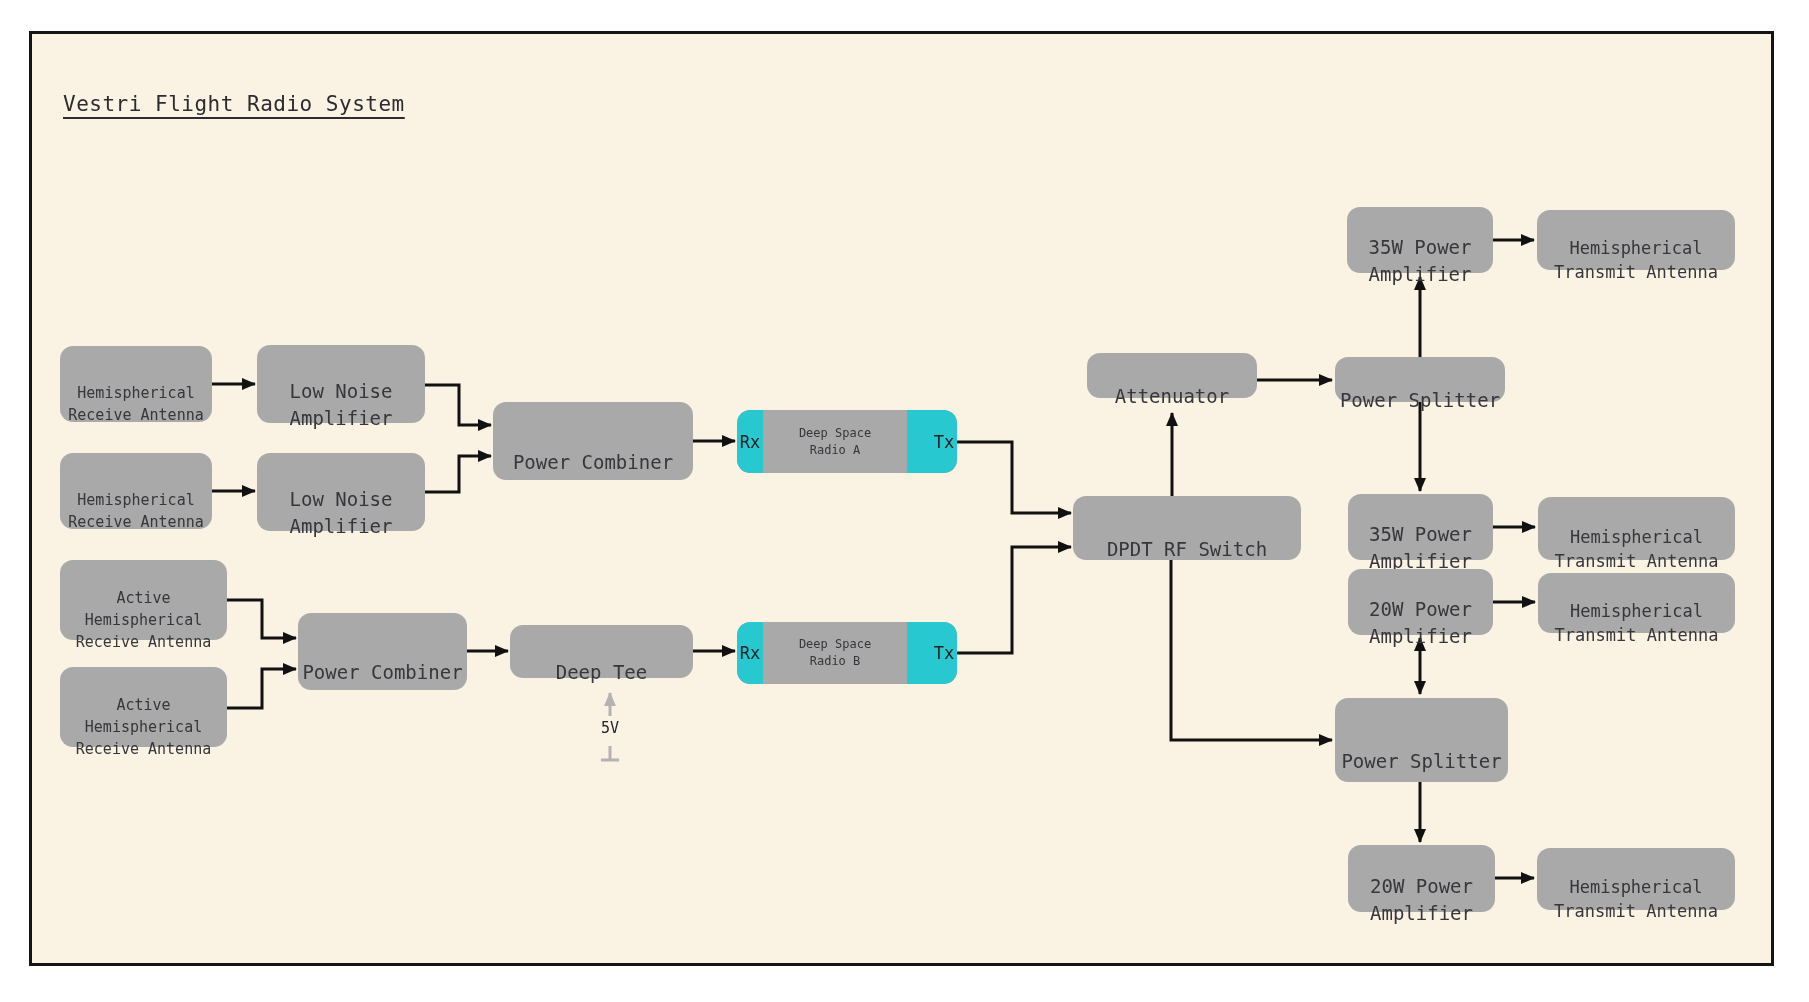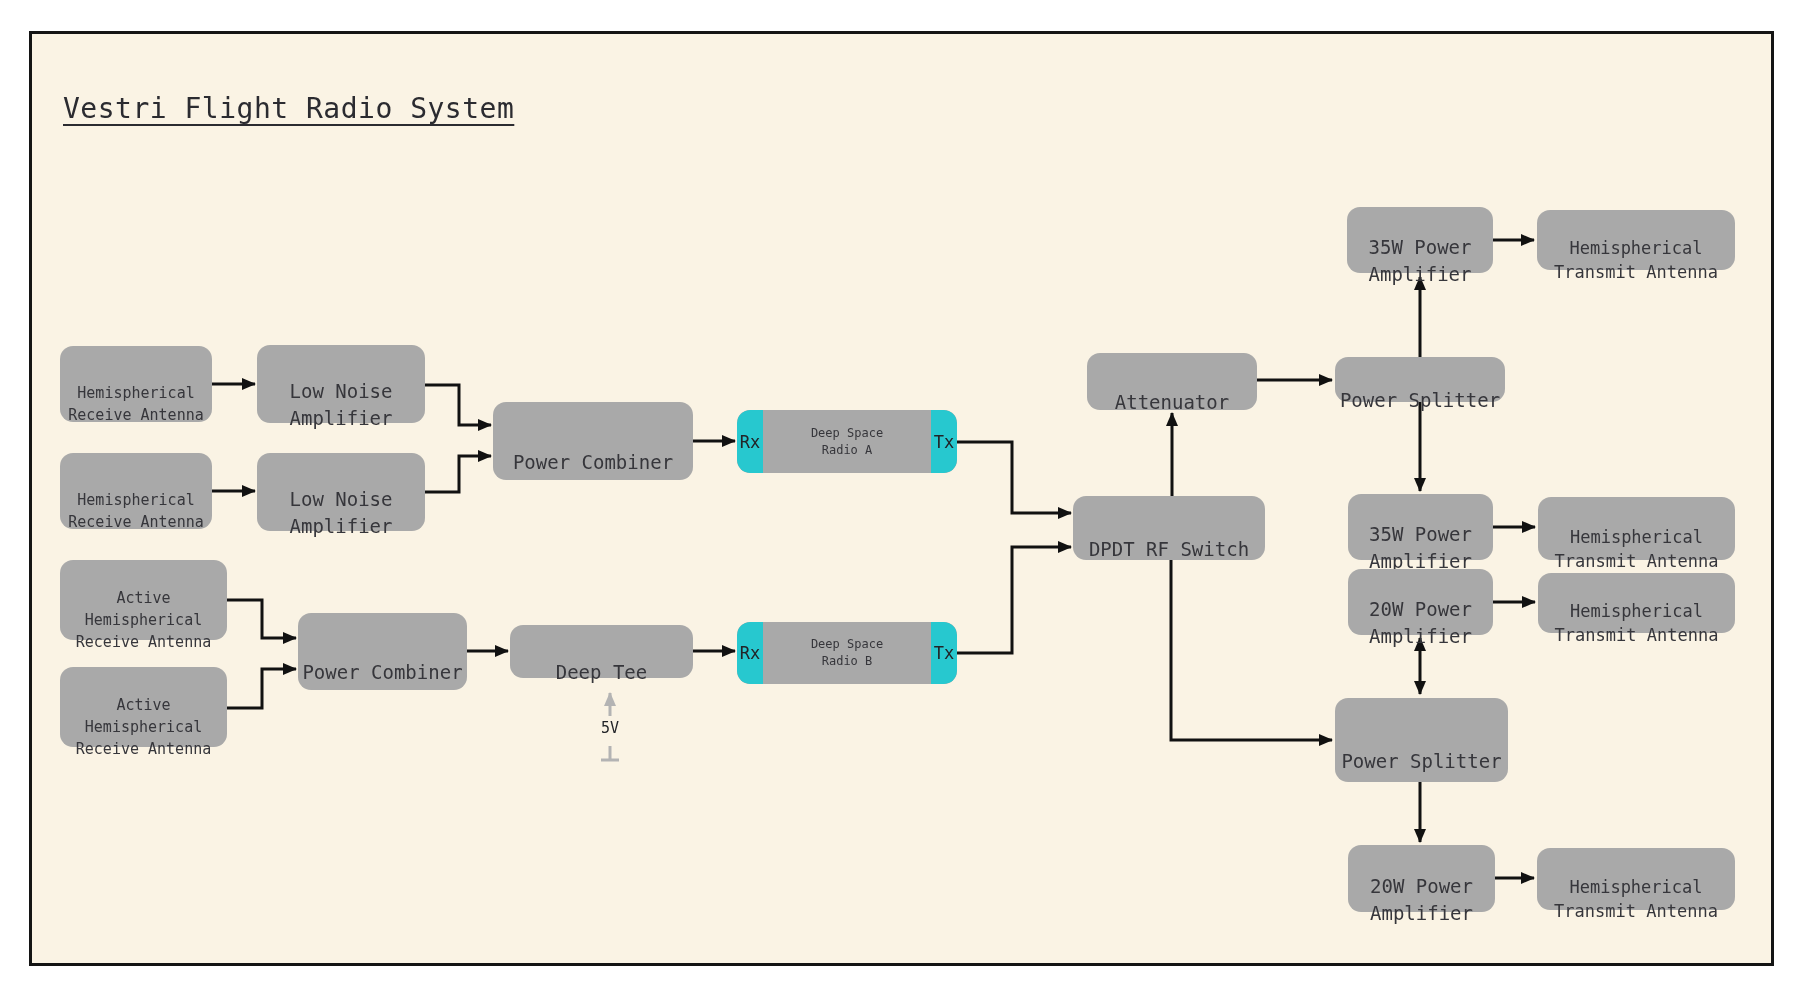--- a/index.html
+++ b/index.html
@@ -6,41 +6,41 @@
   body{
     width:1809px;height:1002px;background:#ffffff;
     font-family:"DejaVu Sans Mono","Liberation Mono",monospace;
     position:relative;overflow:hidden;
   }
   .canvas{
     position:absolute;left:29px;top:31px;width:1739px;height:929px;
     background:#faf3e4;border:3px solid #141414;
   }
   .title{
-    position:absolute;left:63px;top:92px;font-size:28px;color:#2b2b30;
+    position:absolute;left:63px;top:92px;font-size:21px;color:#2b2b30;
     text-decoration:underline;text-underline-offset:6px;text-decoration-thickness:2px;
     letter-spacing:0.5px;white-space:nowrap;
   }
   .node{
     position:absolute;background:#a9a9a9;border-radius:13px;
     display:flex;align-items:center;justify-content:center;
     color:#36363b;text-align:center;
   }
   .node span{white-space:pre-line;margin-top:42px;}
   .fs15{font-size:15px;line-height:1.45;}
   .fs17{font-size:17px;line-height:1.4;}
   .fs19{font-size:19px;line-height:1.4;}
   .radio{justify-content:center;padding:0;overflow:hidden;}
   .port{
     background:#27c8cf;color:#222428;align-self:stretch;width:26px;
     display:flex;align-items:center;justify-content:center;
     font-size:17px;flex:0 0 26px;
   }
   .port-left{border-radius:13px 0 0 13px;}
-  .port-right{border-radius:0 13px 13px 0;}
+  .port-right{border-radius:0 13px 13px 0;padding-left:24px;}
   .radio-label{flex:1;white-space:pre-line;font-size:12px;line-height:1.4;text-align:center;}
   svg.wires{position:absolute;left:0;top:0;pointer-events:none;}
   .v-label{
     position:absolute;left:592px;top:719px;width:36px;text-align:center;
     font-size:15px;color:#222428;
   }
 </style>
 </head>
 <body>
 
@@ -131,24 +131,24 @@
     <span>Deep Tee</span>
   </div>
 
 <div class="node radio" style="left:737px;top:622px;width:220px;height:62px">
   <div class="port port-left">Rx</div>
   <div class="radio-label">Deep Space
 Radio B</div>
   <div class="port port-right">Tx</div>
 </div>
 
-<div class="node fs19" style="left:1073px;top:496px;width:192px;height:64px">
+<div class="node fs19" style="left:1073px;top:496px;width:228px;height:64px">
     <span>DPDT RF Switch</span>
   </div>
-<div class="node fs19" style="left:1087px;top:353px;width:170px;height:57px">
+<div class="node fs19" style="left:1087px;top:353px;width:170px;height:45px">
     <span>Attenuator</span>
   </div>
 
 <div class="node fs19" style="left:1335px;top:357px;width:170px;height:45px">
     <span>Power Splitter</span>
   </div>
 <div class="node fs19" style="left:1347px;top:207px;width:146px;height:66px">
     <span>35W Power
 Amplifier</span>
   </div>

